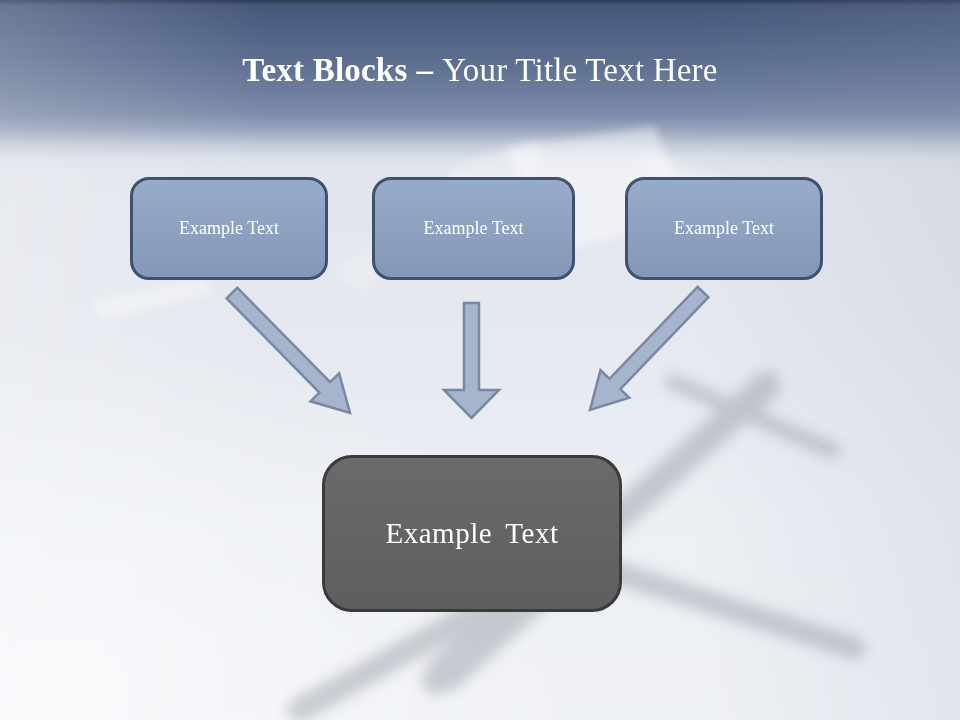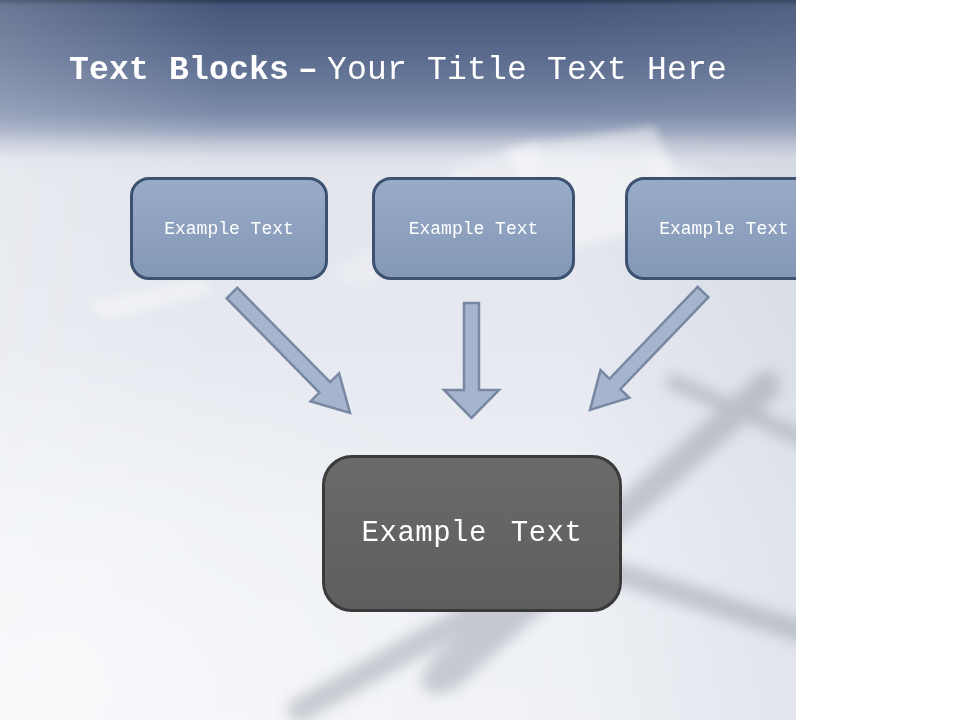--- a/index.html
+++ b/index.html
@@ -1,20 +1,20 @@
 <!DOCTYPE html>
 <html style="--header-top: #2b3a56; --header-mid: #6f7f9e; --title-color: #ffffff; --block-fill: #8ca1c2; --block-border: #3d5170; --block-text: #ffffff; --arrow-fill: #a6b4cd; --arrow-border: #7888a3; --center-fill: #626262; --center-border: #3a3a3a; --center-text: #ffffff;"><head>
 <meta charset="utf-8">
 <style>
   html,body{margin:0;padding:0;background:#ffffff;}
   .slide{
     position:relative;
-    width:796px;height:720px;
+    width:960px;height:720px;
     overflow:hidden;
-    font-family:Liberation Mono, monospace;
+    font-family:Liberation Serif, serif;
     -webkit-font-smoothing:antialiased;
   }
   
   .bg{
     position:absolute;inset:0;
     background:
       radial-gradient(ellipse 760px 520px at 8% 96%, rgba(255,255,255,0.55), rgba(255,255,255,0) 68%),
       linear-gradient(90deg, rgba(255,255,255,0.20) 0%, rgba(255,255,255,0) 28%, rgba(0,0,0,0) 72%, rgba(148,158,175,0.14) 100%),
       linear-gradient(180deg,
         var(--header-top,#2b3a56) 0px,

